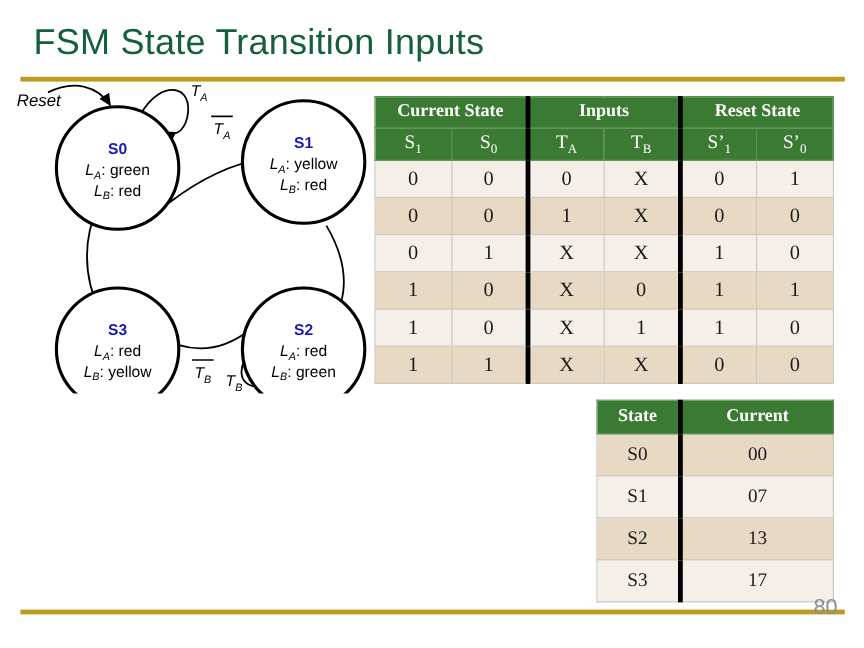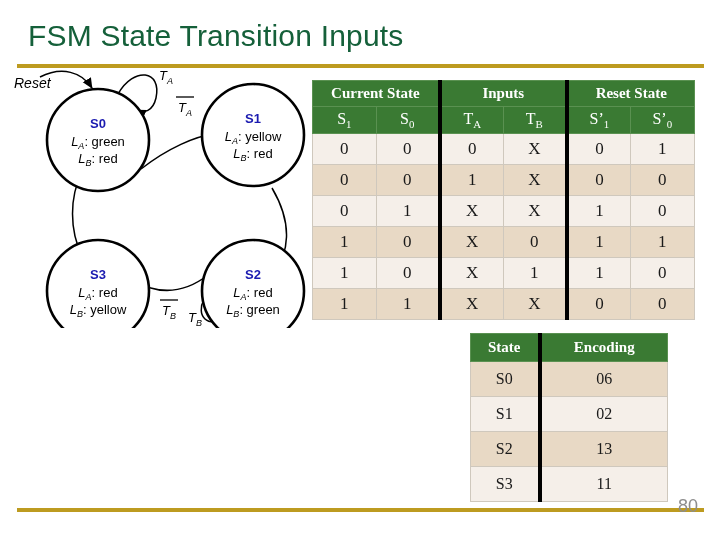--- a/index.html
+++ b/index.html
@@ -146,21 +146,21 @@
   
   #transition-table {
     left: 312px;
     top: 80px;
     width: 382px;
   }
   #transition-table col.c { width: 63.6px; }
 
   
   #encoding-table {
-    left: 470px;
+    left: 497px;
     top: 333px;
     width: 197px;
   }
   #encoding-table col.ce1 { width: 69px; }
   #encoding-table col.ce2 { width: 128px; }
   #encoding-table thead th { font-size: 15px; height: 27px; }
   #encoding-table tbody td { font-size: 16px; height: 34px; }
 
   sub { font-size: 0.68em; }
 </style>
@@ -306,37 +306,37 @@
 </table>
 
 <table class="tbl" id="encoding-table">
   <colgroup>
       <col class="ce1">
       <col class="ce2">
     </colgroup>
   <thead>
     <tr>
       <th>State</th>
-      <th class="sep-l">Encoding</th>
+      <th class="sep-l">Current</th>
     </tr>
   </thead>
   <tbody>
     <tr class="row-dark">
       <td>S0</td>
-      <td class="sep-l">06</td>
+      <td class="sep-l">00</td>
     </tr>
     <tr class="row-light">
       <td>S1</td>
-      <td class="sep-l">02</td>
+      <td class="sep-l">07</td>
     </tr>
     <tr class="row-dark">
       <td>S2</td>
       <td class="sep-l">13</td>
     </tr>
     <tr class="row-light">
       <td>S3</td>
-      <td class="sep-l">11</td>
+      <td class="sep-l">17</td>
     </tr>
   </tbody>
 </table>
 
 <div id="footer-rule"></div>
 <div id="page-number">80</div>
 
 </body></html>

